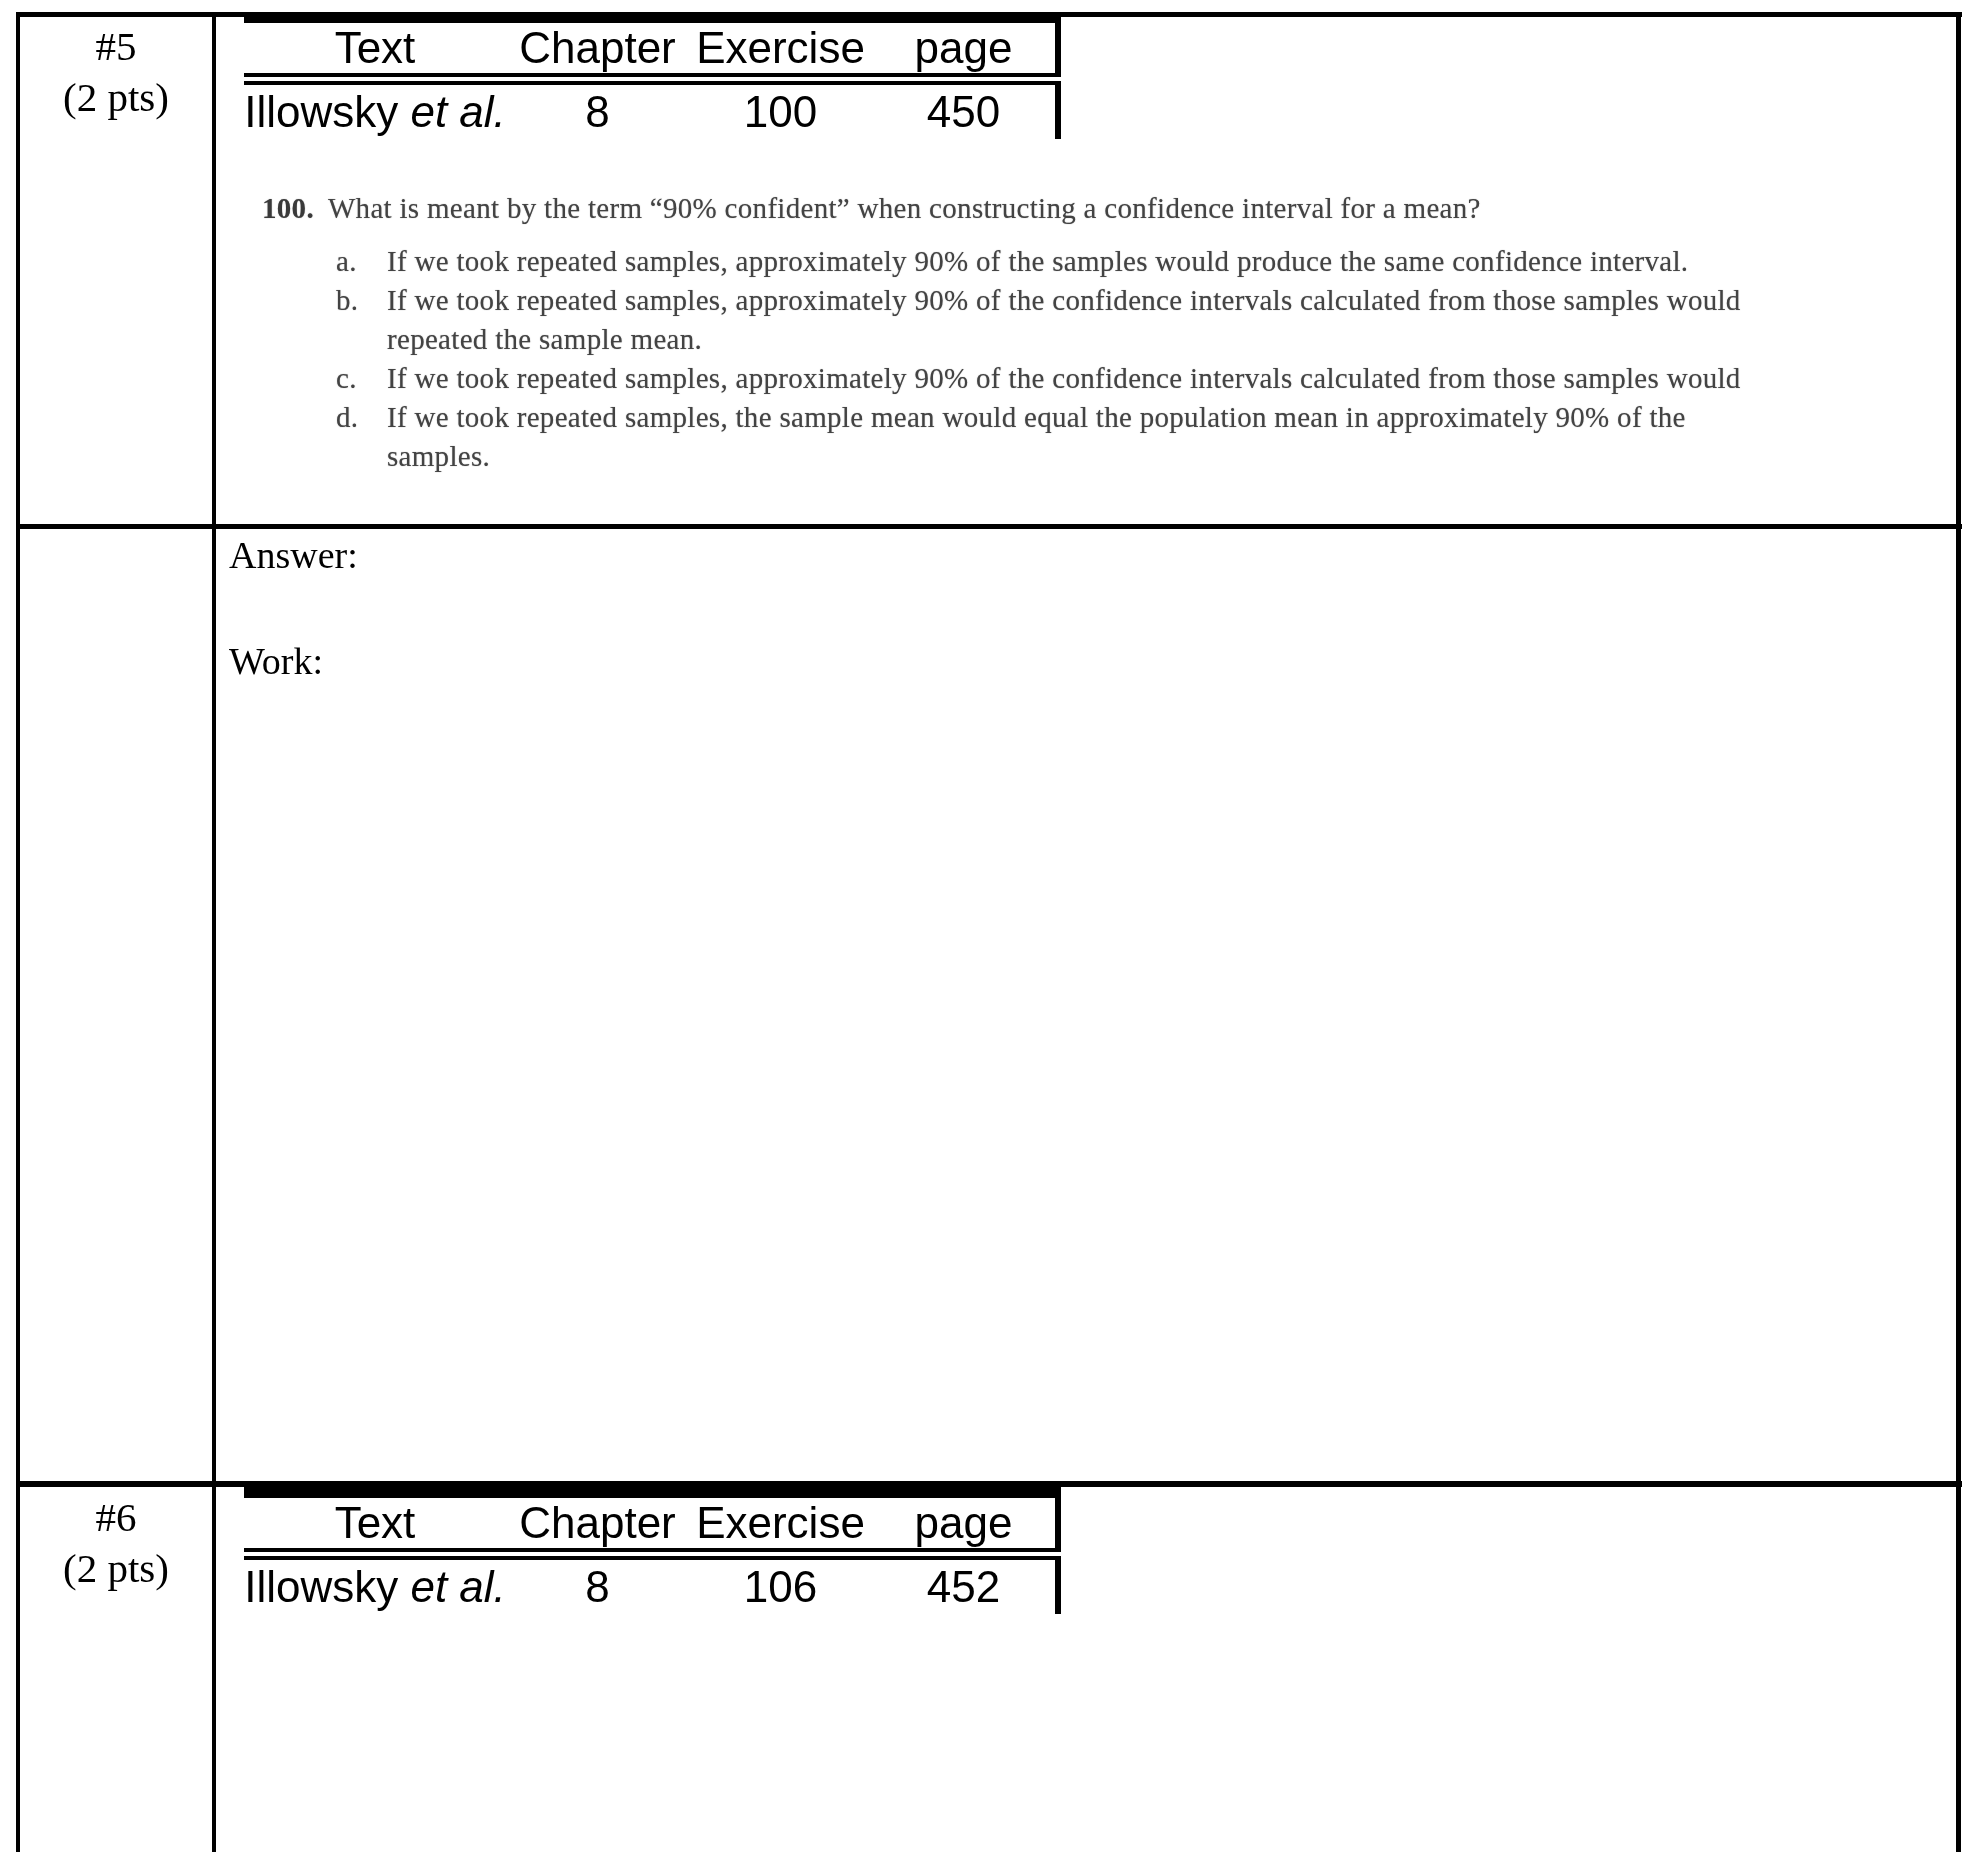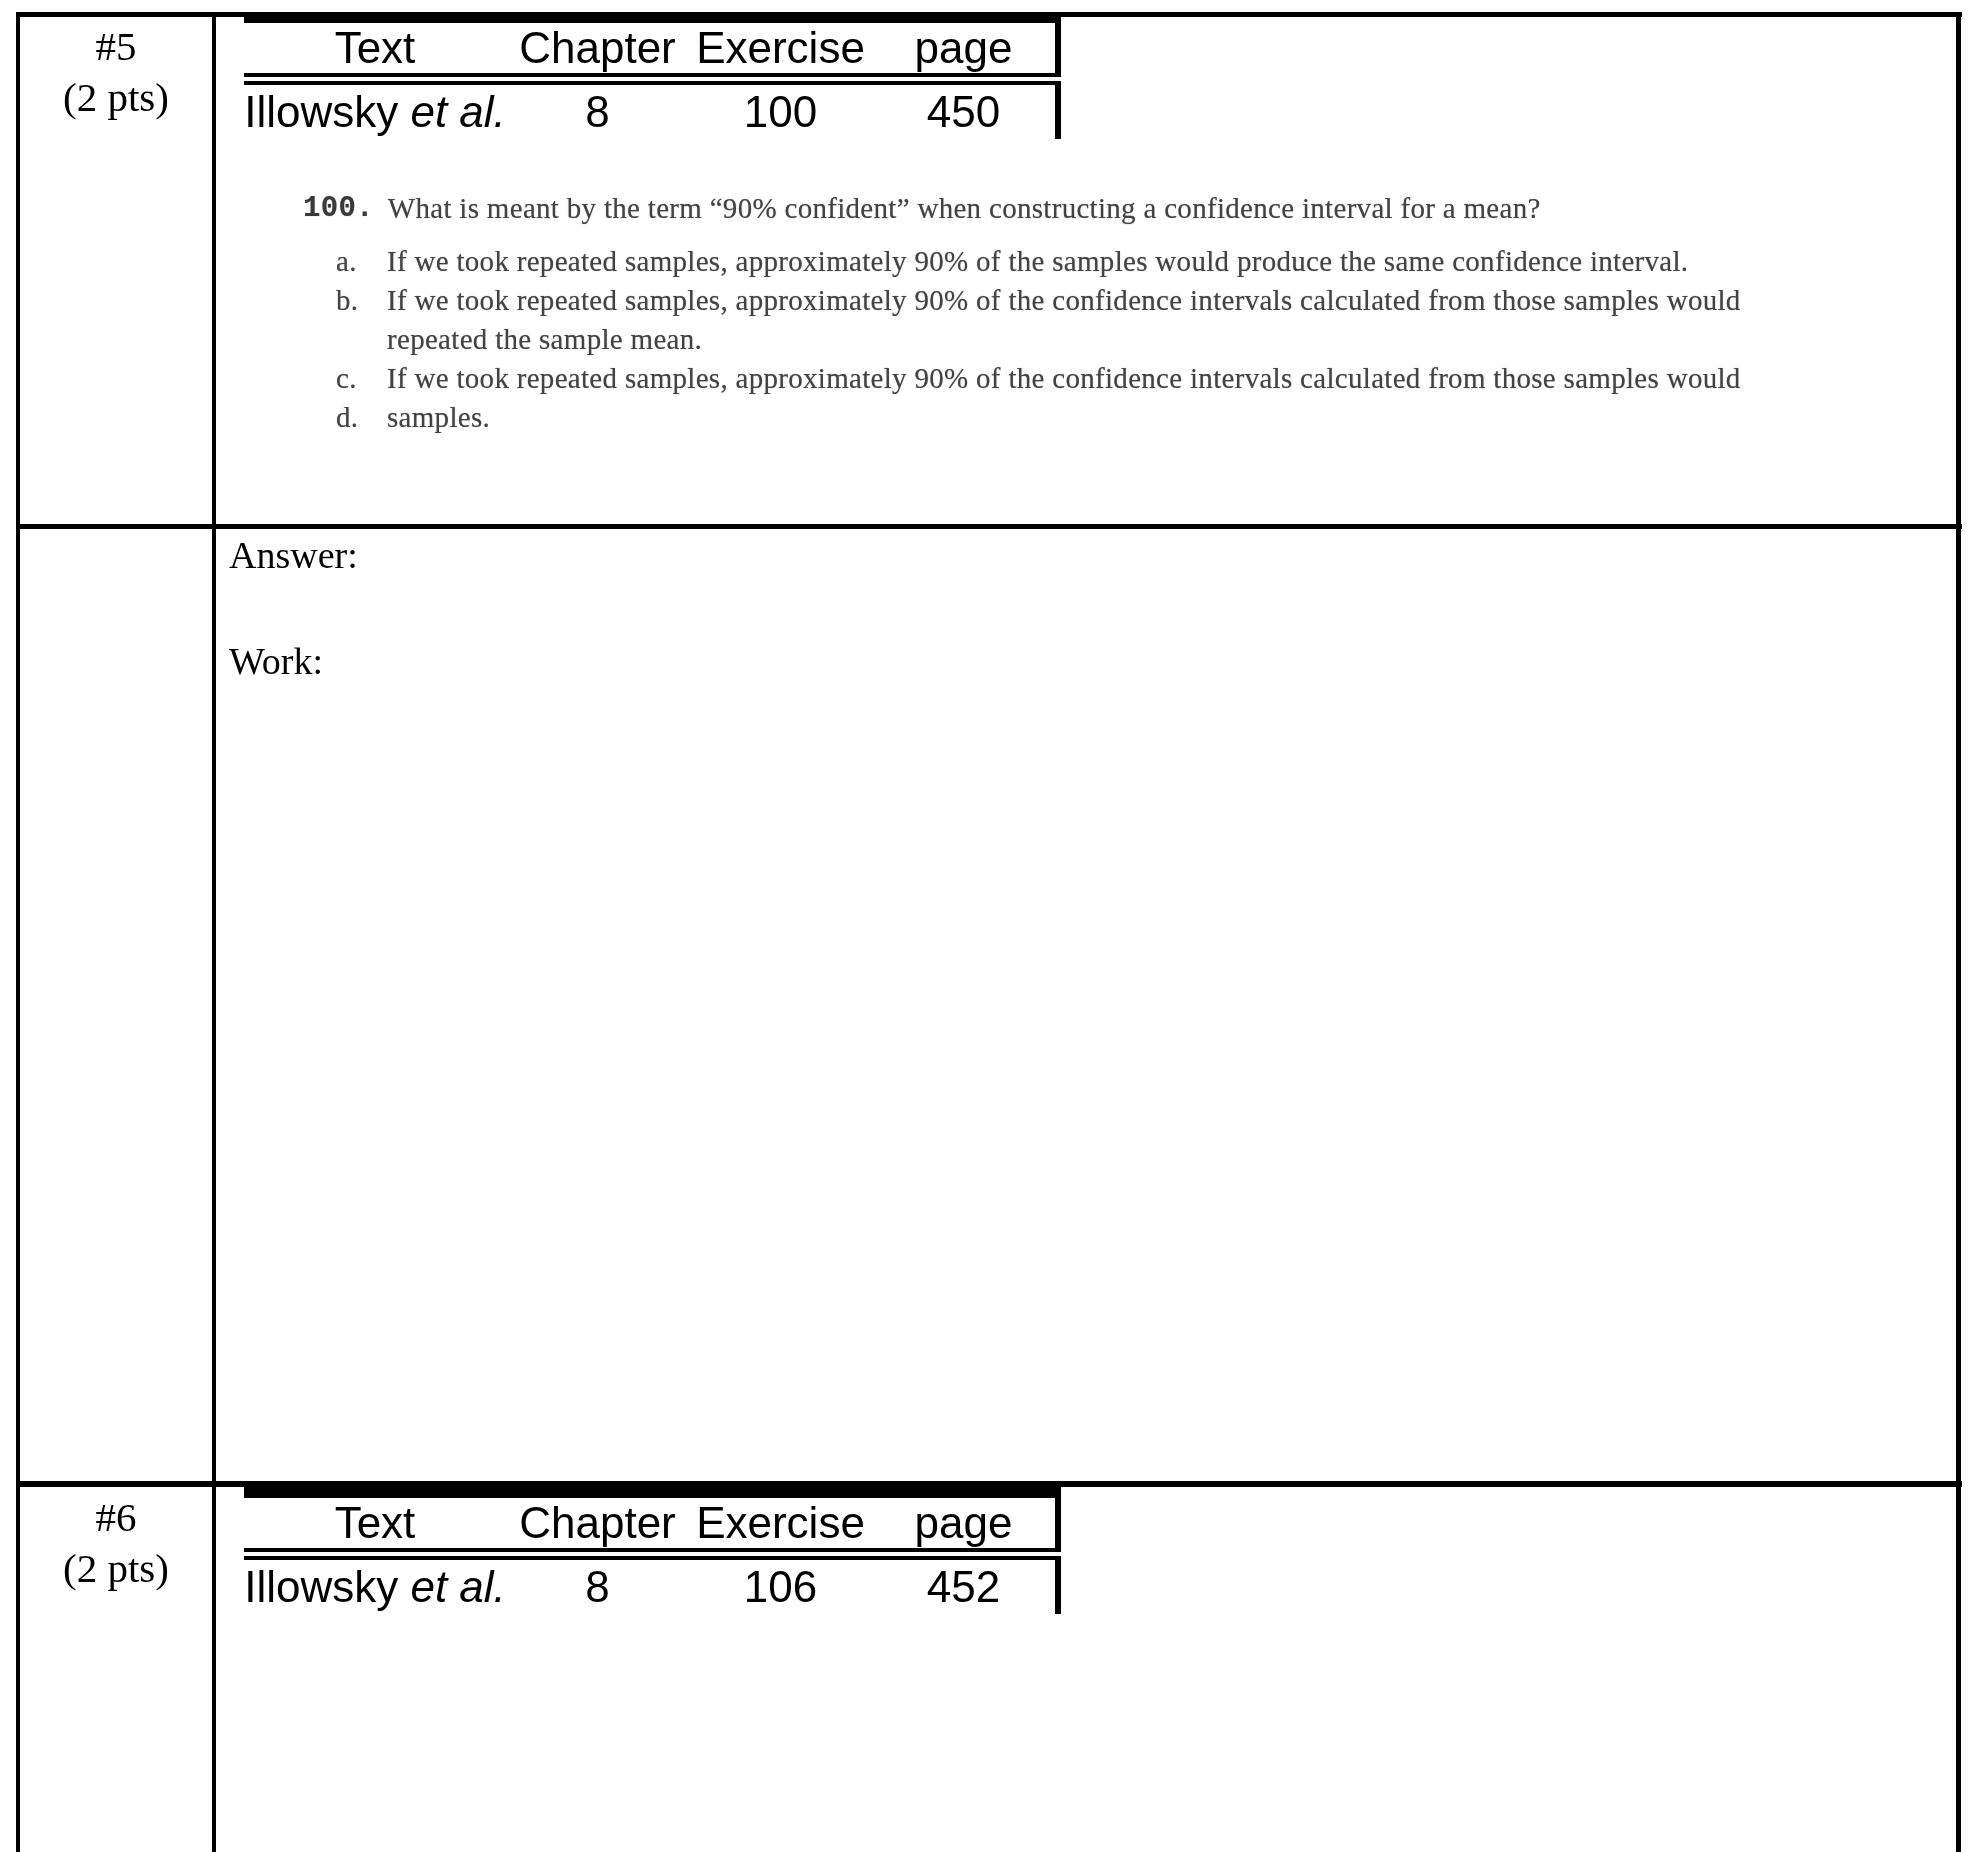--- a/index.html
+++ b/index.html
@@ -70,25 +70,24 @@
     top: 189px;
     width: 1681px;
     font-size: 29px;
     line-height: 39px;
     letter-spacing: 0.3px;
     color: #434343;
     text-shadow: 0 0 1.1px rgba(80,80,80,0.55);
   }
   .q-first { display: flex; white-space: nowrap; }
   .q-num {
-    font-family: Liberation Mono, monospace;
+    font-family: Liberation Serif, serif;
     font-weight: 700;
     color: #3a3a3a;
     margin-right: 14px;
-    margin-left: 41px;
   }
   .q-options { margin-top: 14px; }
   .q-opt { display: flex; }
   .q-opt .opt-label {
     width: 51px;
     margin-left: 74px;
     flex: none;
   }
   .q-opt .opt-lines div { white-space: nowrap; }
 
@@ -159,20 +158,21 @@
       </div>
       <div class="q-opt">
         <span class="opt-label">c.</span>
         <span class="opt-lines">
           <div>If we took repeated samples, approximately 90% of the confidence intervals calculated from those samples would</div>
         </span>
       </div>
       <div class="q-opt">
         <span class="opt-label">d.</span>
         <span class="opt-lines">
+          <div>If we took repeated samples, the sample mean would equal the population mean in approximately 90% of the</div>
           <div>samples.</div>
         </span>
       </div>
     </div>
   </div>
 
   <div class="answer-label">Answer:</div>
   <div class="work-label">Work:</div>
 
   <div class="prob-label" style="top:1492px;">

